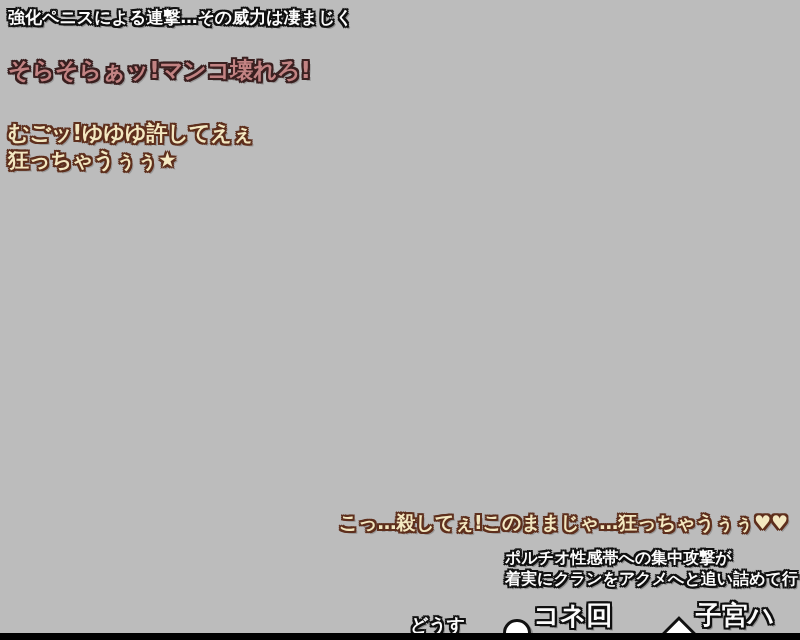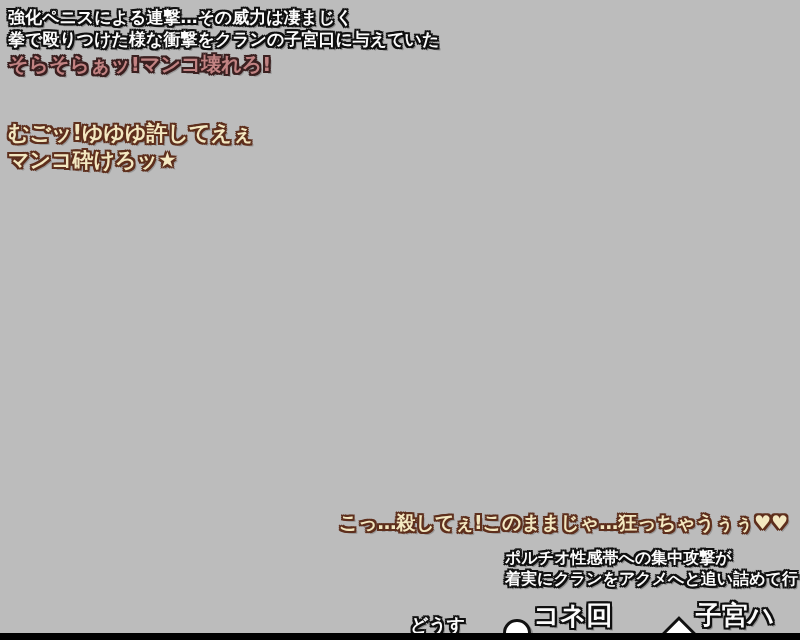--- a/index.html
+++ b/index.html
@@ -22,21 +22,21 @@
       -2px  2px 0 var(--oc), 0  2px 0 var(--oc), 2px  2px 0 var(--oc),
       -1px -1px 0 var(--oc), 1px -1px 0 var(--oc),
       -1px  1px 0 var(--oc), 1px  1px 0 var(--oc),
       3px 3px 0 var(--sc);
   }
   .white-text{ color:#fcfcfc; --oc:#101010; --sc:#8f8f8f; }
   .pink-text { color:#c28383; --oc:#3a2020; --sc:#9a9a9a; }
   .cream-text{ color:#f3e8c1; --oc:#5e2f1d; --sc:#9a9a9a; }
 
   .narration-top   { left:8px;  top:6px;   font-size:17px; line-height:22px; }
-  .pink-top        { left:8px;  top:51px;  font-size:20px; line-height:27px; }
+  .pink-top        { left:8px;  top:57px;  font-size:23px; line-height:27px; }
   .cream-top       { left:8px;  top:120px; font-size:21px; line-height:27px; }
   .pink-bottom     { right:8px; top:455px; font-size:20px; line-height:26px; text-align:right; }
   .cream-bottom    { right:12px;top:510px; font-size:19px; line-height:25px; text-align:right; }
   .narration-bottom{ left:505px;top:547px; font-size:16px; line-height:21px; }
 
   .choice-row{
     position:absolute; left:410px; top:598px;
     display:flex; align-items:center;
   }
   .choice-prompt{ font-size:18px; margin-right:10px; padding-top:8px; }
@@ -62,30 +62,29 @@
     width:100%; height:7px; background:#000;
   }
 </style>
 </head>
 <body>
 
 <div class="stage">
 
   <div class="tblock narration-top white-text stroke">
     <span class="line">強化ペニスによる連撃…その威力は凄まじく</span>
-    <span class="line">拳で殴りつけた様な衝撃をクランの子宮口に与えていた</span>
   </div>
 
   <div class="tblock pink-top pink-text stroke">
     <span class="line">そらそらぁッ!マンコ壊れろ!</span>
   </div>
 
   <div class="tblock cream-top cream-text stroke">
     <span class="line">むごッ!ゆゆゆ許してえぇ</span>
-    <span class="line">マンコ砕けろッ★</span>
+    <span class="line">狂っちゃうぅぅ★</span>
   </div>
 
 
   <div class="tblock cream-bottom cream-text stroke">
     <span class="line">こっ…殺してぇ!このままじゃ…狂っちゃうぅぅ♥♥</span>
   </div>
 
   <div class="tblock narration-bottom white-text stroke">
     <span class="line">ポルチオ性感帯への集中攻撃が</span>
     <span class="line">着実にクランをアクメへと追い詰めて行く</span>

